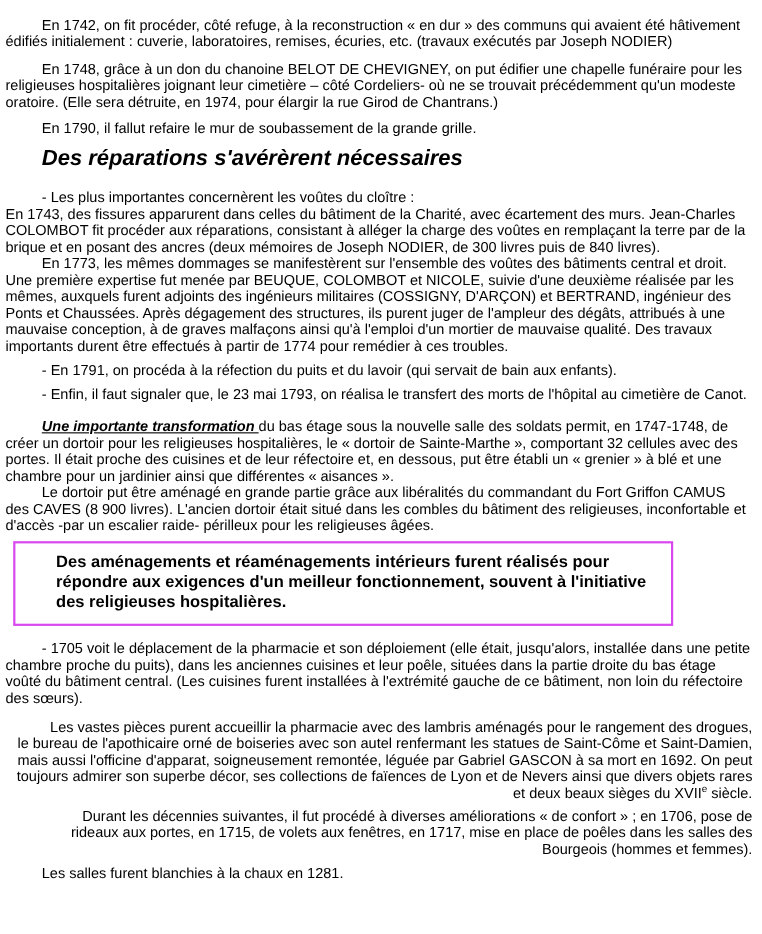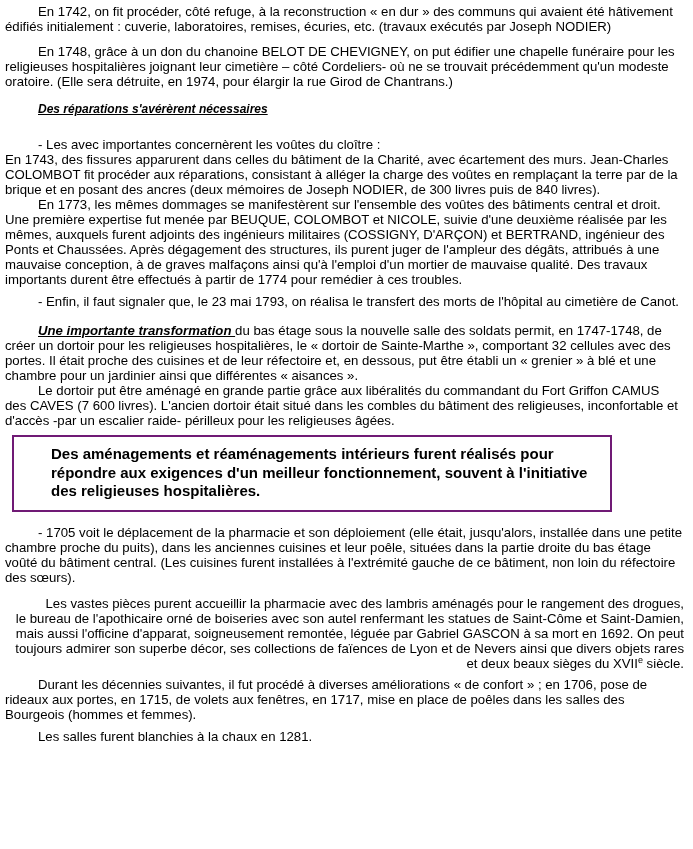--- a/index.html
+++ b/index.html
@@ -6,85 +6,86 @@
   .page {
     position: relative;
     width: 693px;
     height: 849px;
     box-sizing: border-box;
     background: #ffffff;
     color: #000000;
     font-family: "Liberation Sans", "DejaVu Sans", sans-serif;
     font-size: 13.2px;
     line-height: 15px;
-    padding: 4px 9px 0 5px;
+    padding: 15px 9px 0 5px;
     overflow: hidden;
   }
   .page p { margin: 0; text-indent: 33px; }
   .flush { text-indent: 0 !important; }
   .mt5  { margin-top: 5px  !important; }
-  .mt6  { margin-top: 6px  !important; }
+  .mt6  { margin-top: 6px  !important; text-align: right; }
   .mt7  { margin-top: 7px  !important; }
   .mt9  { margin-top: 9px  !important; }
   .mt10 { margin-top: 10px !important; }
   .mt11 { margin-top: 11px !important; text-align: right; }
   .mt13 { margin-top: 13px !important; }
   .mt14 { margin-top: 14px !important; }
   .section-heading {
     font-weight: bold;
     font-style: italic;
-    text-decoration: underline;
-    font-size: 12px;
+    font-size: 20px;
     margin: 13px 0 20px 0 !important;
     text-indent: 36px;
   }
   .lead-underline {
     font-weight: bold;
     font-style: italic;
     text-decoration: underline;
     margin-top: 25px;
   }
   .notice-box {
     box-sizing: border-box;
     width: 600px;
     margin: 7px 0 0 7px;
-    border: 2px solid #701a75;
+    border: 2px solid #d946ef;
     padding: 8px 4px 9px 37px;
     font-weight: bold;
     font-size: 15px;
     line-height: 18.5px;
   }
   .notice-box p { text-indent: 0; margin: 0; }
   .sup-e { font-size: 9px; vertical-align: super; line-height: 0; }
 </style>
 </head>
 <body>
 
 <div class="page">
 
   <p>En 1742, on fit procéder, côté refuge, à la reconstruction « en dur » des communs qui avaient été hâtivement édifiés initialement : cuverie, laboratoires, remises, écuries, etc. (travaux exécutés par Joseph NODIER)</p>
 
   <p class="mt10">En 1748, grâce à un don du chanoine BELOT DE CHEVIGNEY, on put édifier une chapelle funéraire pour les religieuses hospitalières joignant leur cimetière – côté Cordeliers- où ne se trouvait précédemment qu'un modeste oratoire. (Elle sera détruite, en 1974, pour élargir la rue Girod de Chantrans.)</p>
 
+  <p class="mt9">En 1790, il fallut refaire le mur de soubassement de la grande grille.</p>
 
   <p class="section-heading">Des réparations s'avérèrent nécessaires</p>
 
-  <p>- Les avec importantes concernèrent les voûtes du cloître :</p>
+  <p>- Les plus importantes concernèrent les voûtes du cloître :</p>
 
   <p class="flush">En 1743, des fissures apparurent dans celles du bâtiment de la Charité, avec écartement des murs. Jean-Charles COLOMBOT fit procéder aux réparations, consistant à alléger la charge des voûtes en remplaçant la terre par de la brique et en posant des ancres (deux mémoires de Joseph NODIER, de 300 livres puis de 840 livres).</p>
 
   <p>En 1773, les mêmes dommages se manifestèrent sur l'ensemble des voûtes des bâtiments central et droit. Une première expertise fut menée par BEUQUE, COLOMBOT et NICOLE, suivie d'une deuxième réalisée par les mêmes, auxquels furent adjoints des ingénieurs militaires (COSSIGNY, D'ARÇON) et BERTRAND, ingénieur des Ponts et Chaussées. Après dégagement des structures, ils purent juger de l'ampleur des dégâts, attribués à une mauvaise conception, à de graves malfaçons ainsi qu'à l'emploi d'un mortier de mauvaise qualité. Des travaux importants durent être effectués à partir de 1774 pour remédier à ces troubles.</p>
 
 
+  <p class="mt7">- En 1791, on procéda à la réfection du puits et du lavoir (qui servait de bain aux enfants).</p>
 
   <p class="mt7">- Enfin, il faut signaler que, le 23 mai 1793, on réalisa le transfert des morts de l'hôpital au cimetière de Canot.</p>
 
   <p class="mt14"><span class="lead-underline">Une importante transformation </span><span>du bas étage sous la nouvelle salle des soldats permit, en 1747-1748, de créer un dortoir pour les religieuses hospitalières, le « dortoir de Sainte-Marthe », comportant 32 cellules avec des portes. Il était proche des cuisines et de leur réfectoire et, en dessous, put être établi un « grenier » à blé et une chambre pour un jardinier ainsi que différentes « aisances ».</span></p>
 
-  <p>Le dortoir put être aménagé en grande partie grâce aux libéralités du commandant du Fort Griffon CAMUS des CAVES (7 600 livres). L'ancien dortoir était situé dans les combles du bâtiment des religieuses, inconfortable et d'accès -par un escalier raide- périlleux pour les religieuses âgées.</p>
+  <p>Le dortoir put être aménagé en grande partie grâce aux libéralités du commandant du Fort Griffon CAMUS des CAVES (8 900 livres). L'ancien dortoir était situé dans les combles du bâtiment des religieuses, inconfortable et d'accès -par un escalier raide- périlleux pour les religieuses âgées.</p>
 
   <div class="notice-box">
     <p>Des aménagements et réaménagements intérieurs furent réalisés pour répondre aux exigences d'un meilleur fonctionnement, souvent à l'initiative des religieuses hospitalières.</p>
   </div>
 
   <p class="mt13">- 1705 voit le déplacement de la pharmacie et son déploiement (elle était, jusqu'alors, installée dans une petite chambre proche du puits), dans les anciennes cuisines et leur poêle, situées dans la partie droite du bas étage voûté du bâtiment central. (Les cuisines furent installées à l'extrémité gauche de ce bâtiment, non loin du réfectoire des sœurs).</p>
 
   <p class="mt11"><span>Les vastes pièces purent accueillir la pharmacie avec des lambris aménagés pour le rangement des drogues, le bureau de l'apothicaire orné de boiseries avec son autel renfermant les statues de Saint-Côme et Saint-Damien, mais aussi l'officine d'apparat, soigneusement remontée, léguée par Gabriel GASCON à sa mort en 1692. On peut toujours admirer son superbe décor, ses collections de faïences de Lyon et de Nevers ainsi que divers objets rares et deux beaux sièges du XVII</span><span class="sup-e">e</span><span> siècle.</span></p>
 
   <p class="mt6">Durant les décennies suivantes, il fut procédé à diverses améliorations « de confort » ; en 1706, pose de rideaux aux portes, en 1715, de volets aux fenêtres, en 1717, mise en place de poêles dans les salles des Bourgeois (hommes et femmes).</p>

